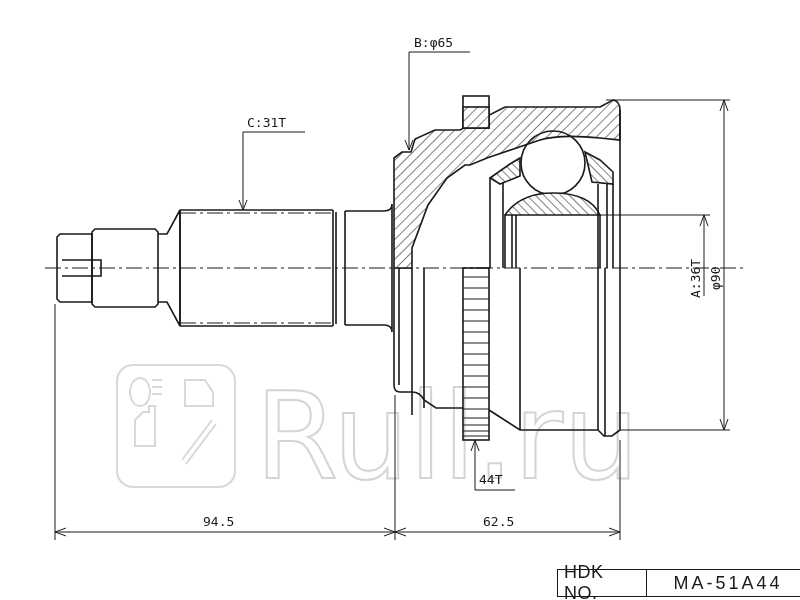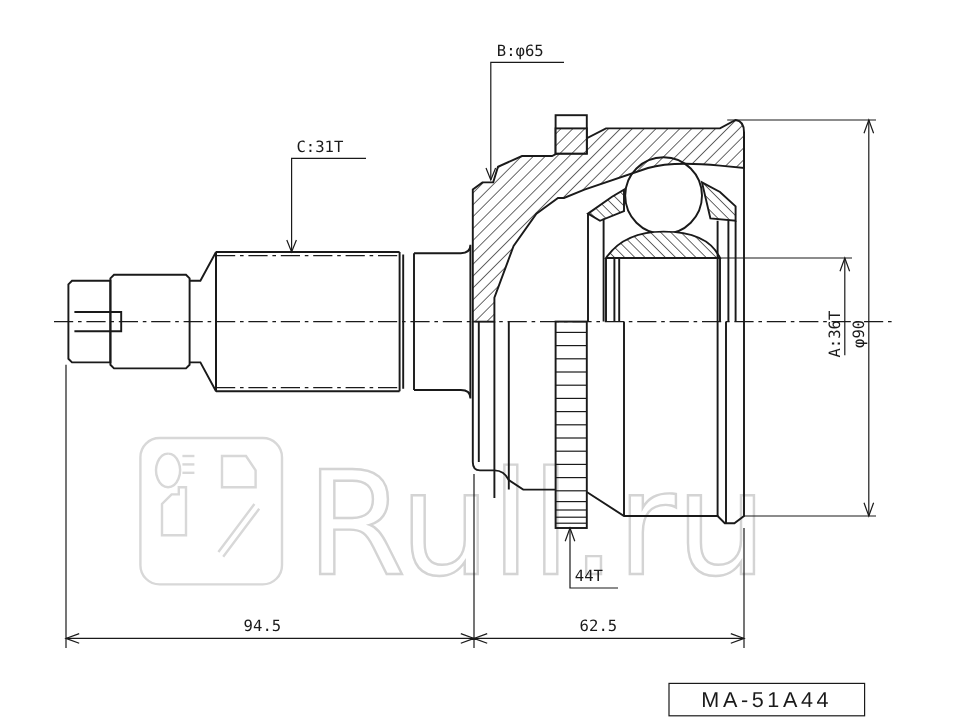--- a/index.html
+++ b/index.html
@@ -142,14 +142,15 @@
     <line x1="395" y1="395" x2="395" y2="540" class="thin"></line>
     <line x1="620" y1="440" x2="620" y2="540" class="thin"></line>
     <line x1="55" y1="532" x2="620" y2="532" class="thin"></line>
     <path d="M66 528 L55 532 L66 536 M384 528 L395 532 L384 536 M406 528 L395 532 L406 536 M609 528 L620 532 L609 536" class="thin"></path>
     <text x="203" y="526" class="lbl">94.5</text>
     <text x="483" y="526" class="lbl">62.5</text>
   </g>
 </svg>
 
 <div class="titlebox">
+  <div class="cell c1">HDK NO.</div>
   <div class="cell c2">MA-51A44</div>
 </div>
 
 </body></html>

